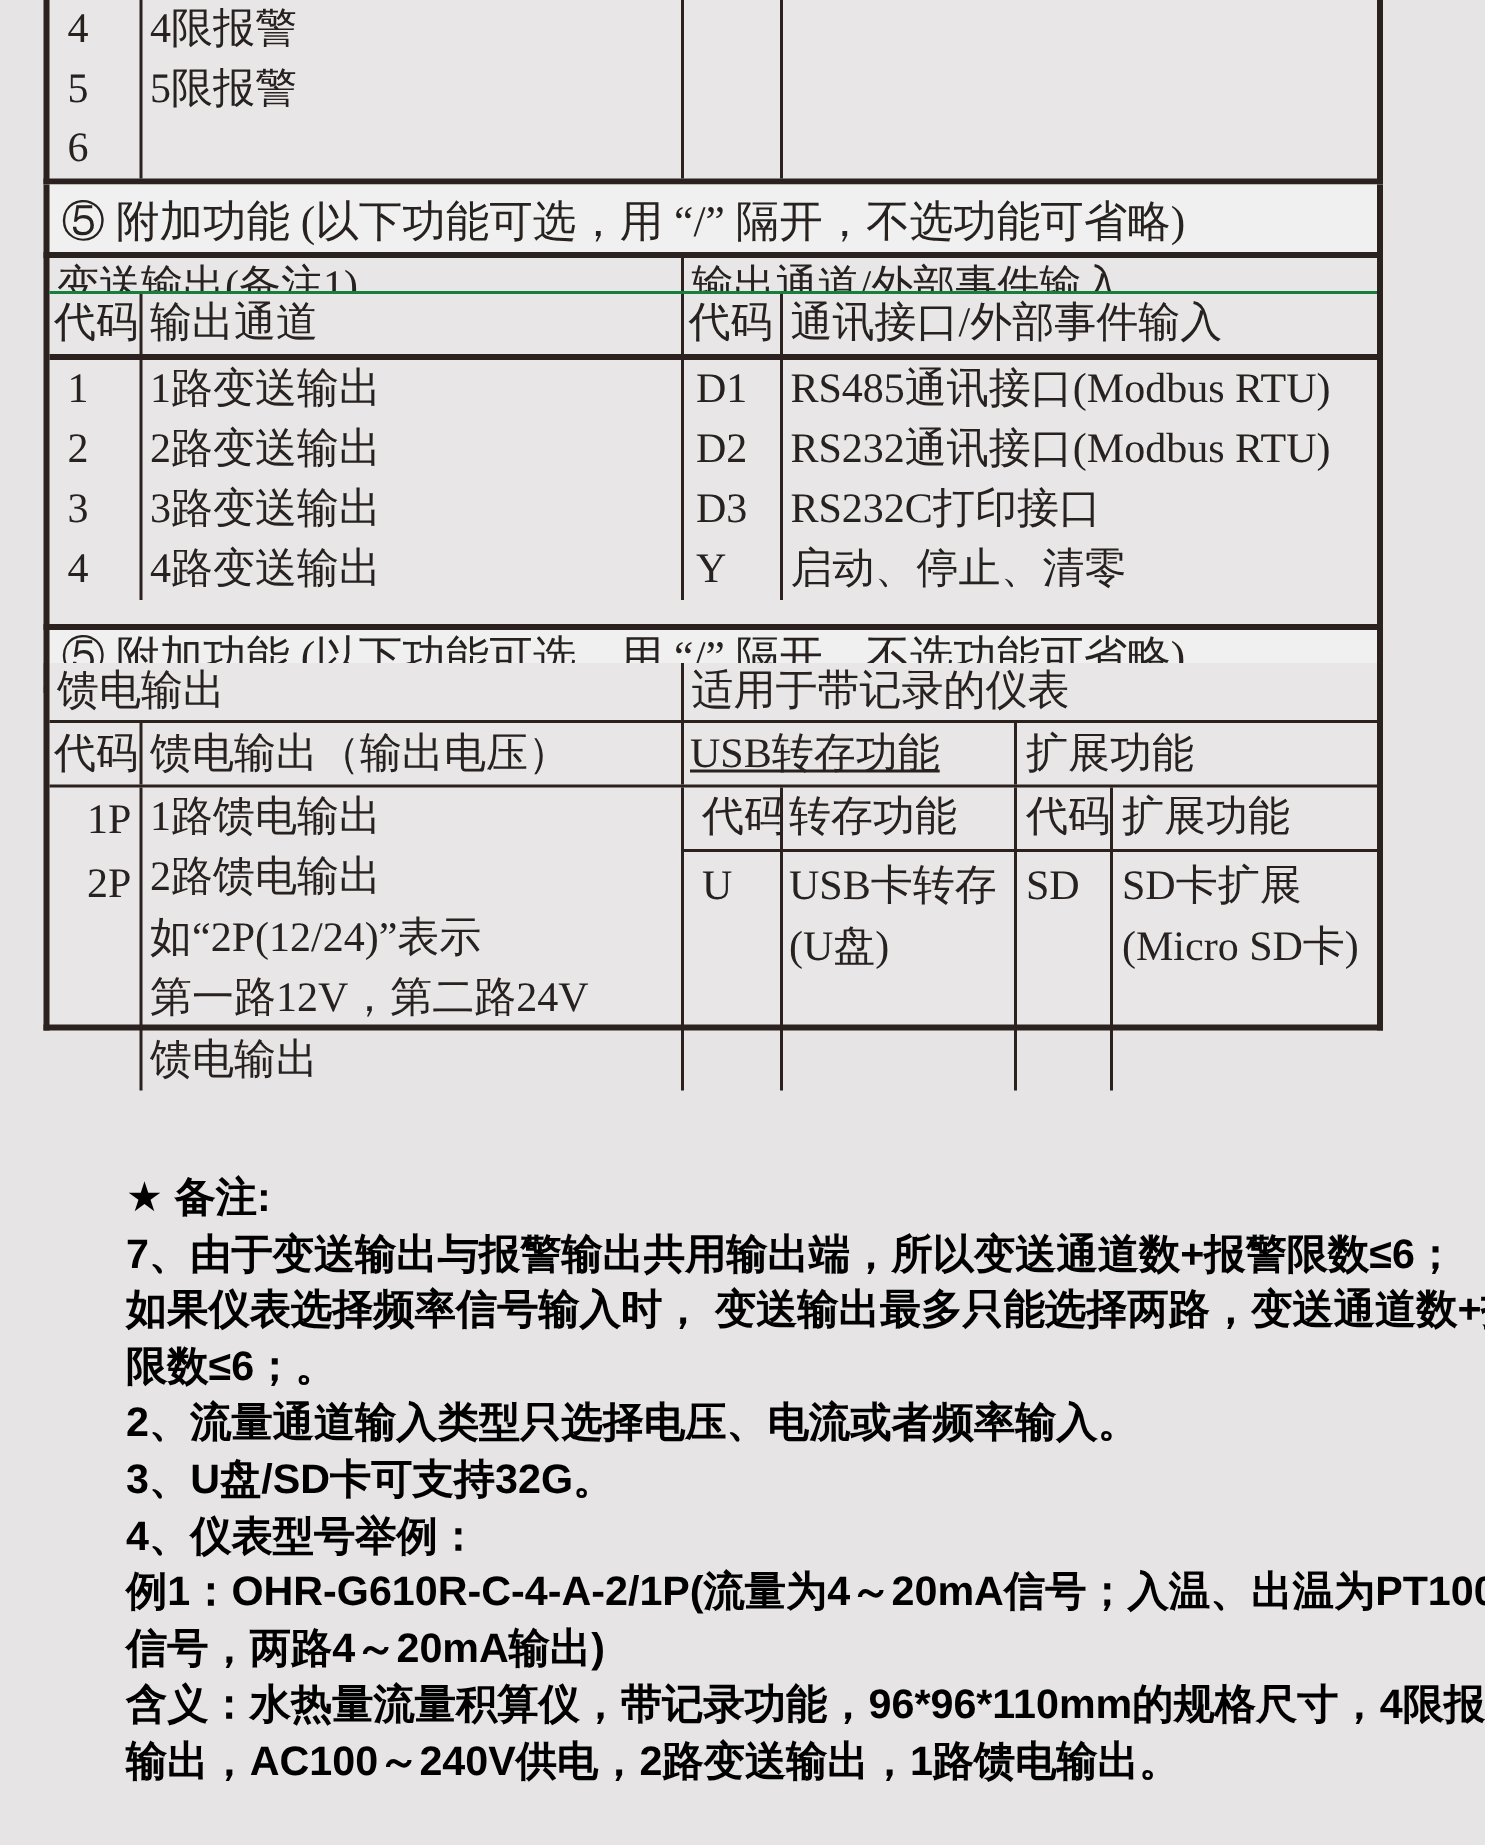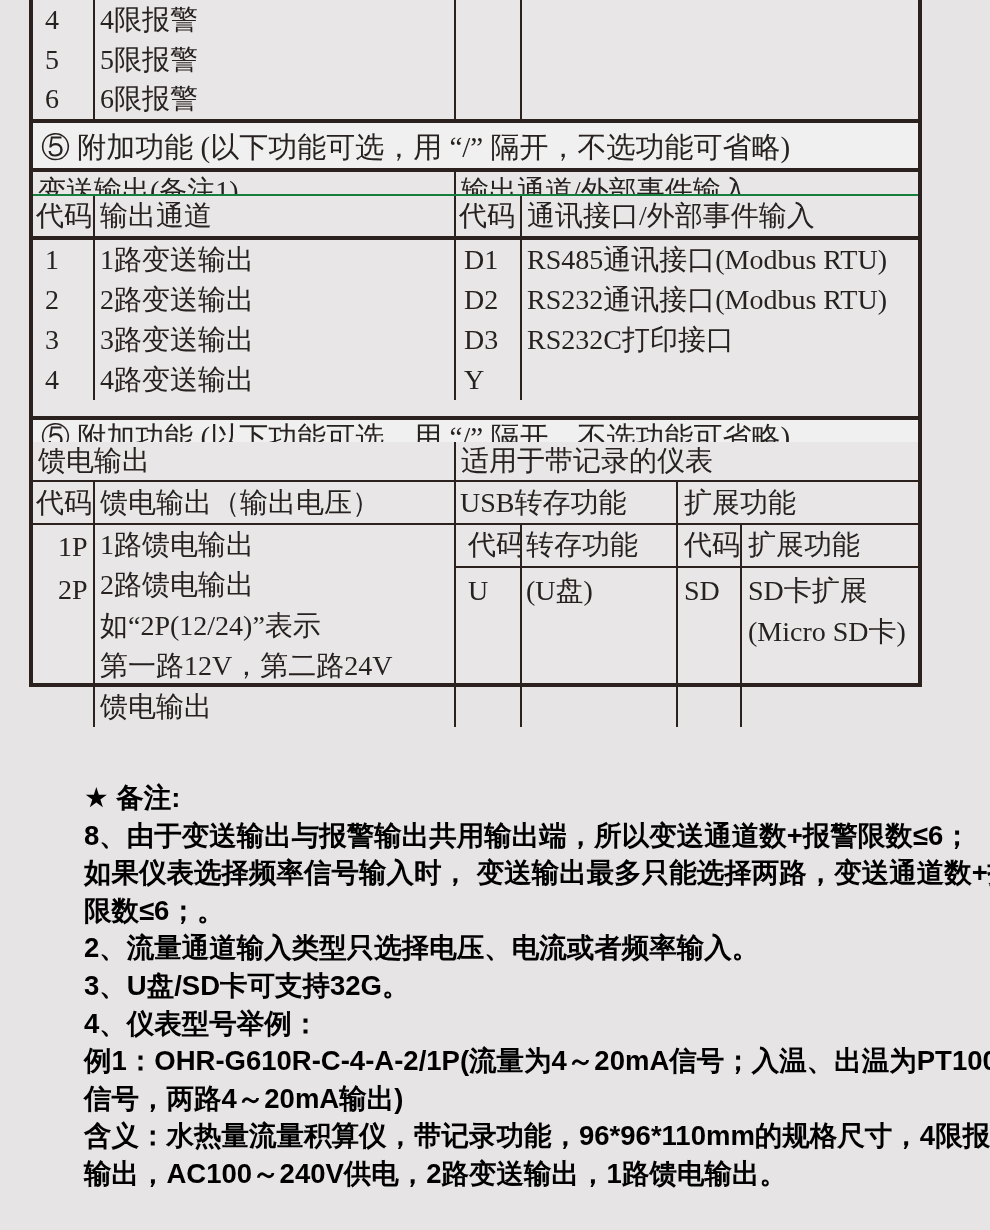--- a/index.html
+++ b/index.html
@@ -33,21 +33,21 @@
   
   .t2{top:172px; height:248px;}
   .t2 .rA{height:24px; line-height:38px; border-bottom:2px solid #15803d;}
   .t2 .rB{height:44px; line-height:40px; border-bottom:4px solid #2b211e;}
   .t2 .rC{height:160px;}
   .t2 .rC .ln{height:40px; line-height:40px;}
   
   .t3{top:442px; height:245px;}
   .t3 .rA{height:40px; line-height:38px; border-bottom:2px solid #2b211e;}
   .t3 .rB{height:43px; line-height:41px; border-bottom:2px solid #2b211e;}
-  .usb-cell{width:222px; padding-left:4px;}
+  .usb-cell{width:222px; padding-left:4px;text-decoration:underline;}
   .ext-cell{width:240px; padding-left:6px;}
   .t3 .rC{height:202px;}
   .t3 .rC .c-code{width:62px; padding-left:10px;}
   .t3 .rC .c-code .ln{height:43px; line-height:43px;margin-left:15px;}
   .t3 .rC .c-desc{width:361px; padding-left:5px;}
   .t3 .rC .c-desc .ln{height:40.4px; line-height:40.4px;}
   .rhalf{width:462px; display:flex; flex-direction:column;}
   .rhead{height:43px; line-height:39px; border-bottom:2px solid #2b211e;}
   .rdata{height:159px; padding-top:2px;}
   .rc1{width:66px; padding-left:12px;}
@@ -74,21 +74,20 @@
 
   <div class="sec t1">
     <div class="col w-code">
       <div class="ln" style="height:39.6px;line-height:39.6px">4</div>
       <div class="ln" style="height:39.6px;line-height:39.6px">5</div>
       <div class="ln" style="height:39.6px;line-height:39.6px">6</div>
     </div>
     <div class="col w-desc">
       <div class="ln" style="height:39.6px;line-height:39.6px">4限报警</div>
       <div class="ln" style="height:39.6px;line-height:39.6px">5限报警</div>
-      <div class="ln" style="height:39.6px;line-height:39.6px">6限报警</div>
     </div>
     <div class="col w-code2"></div>
     <div class="col w-desc2 last"></div>
   </div>
 
   <div class="sec band b1">
     <span>⑤ 附加功能 (以下功能可选，用 “/” 隔开，不选功能可省略)</span>
   </div>
 
   <div class="sec t2">
@@ -118,20 +117,21 @@
       <div class="cell w-code2">
         <div class="ln">D1</div>
         <div class="ln">D2</div>
         <div class="ln">D3</div>
         <div class="ln">Y</div>
       </div>
       <div class="cell w-desc2 last">
         <div class="ln">RS485通讯接口(Modbus RTU)</div>
         <div class="ln">RS232通讯接口(Modbus RTU)</div>
         <div class="ln">RS232C打印接口</div>
+        <div class="ln">启动、停止、清零</div>
       </div>
     </div>
   </div>
 
   <div class="sec band b2">
     <span>⑤ 附加功能 (以下功能可选，用 “/” 隔开，不选功能可省略)</span>
   </div>
 
   <div class="sec t3">
     <div class="row rA">
@@ -161,37 +161,38 @@
           <div class="cell rc1">代码</div>
           <div class="cell rc2">转存功能</div>
           <div class="cell rc3">代码</div>
           <div class="cell rc4 last">扩展功能</div>
         </div>
         <div class="row rdata">
           <div class="cell rc1 rdcol">
             <div class="ln">U</div>
           </div>
           <div class="cell rc2 rdcol">
+            <div class="ln">USB卡转存</div>
             <div class="ln">(U盘)</div>
           </div>
           <div class="cell rc3 rdcol">
             <div class="ln">SD</div>
           </div>
           <div class="cell rc4 rdcol last">
             <div class="ln">SD卡扩展</div>
             <div class="ln">(Micro SD卡)</div>
           </div>
         </div>
       </div>
     </div>
   </div>
 
   <div class="notes">
     <div class="nln">★ 备注:</div>
-    <div class="nln">8、由于变送输出与报警输出共用输出端，所以变送通道数+报警限数≤6；</div>
+    <div class="nln">7、由于变送输出与报警输出共用输出端，所以变送通道数+报警限数≤6；</div>
     <div class="nln">如果仪表选择频率信号输入时， 变送输出最多只能选择两路，变送通道数+报警</div>
     <div class="nln">限数≤6；。</div>
     <div class="nln">2、流量通道输入类型只选择电压、电流或者频率输入。</div>
     <div class="nln">3、U盘/SD卡可支持32G。</div>
     <div class="nln">4、仪表型号举例：</div>
     <div class="nln">例1：OHR-G610R-C-4-A-2/1P(流量为4～20mA信号；入温、出温为PT100</div>
     <div class="nln">信号，两路4～20mA输出)</div>
     <div class="nln">含义：水热量流量积算仪，带记录功能，96*96*110mm的规格尺寸，4限报警</div>
     <div class="nln">输出，AC100～240V供电，2路变送输出，1路馈电输出。</div>
   </div>

